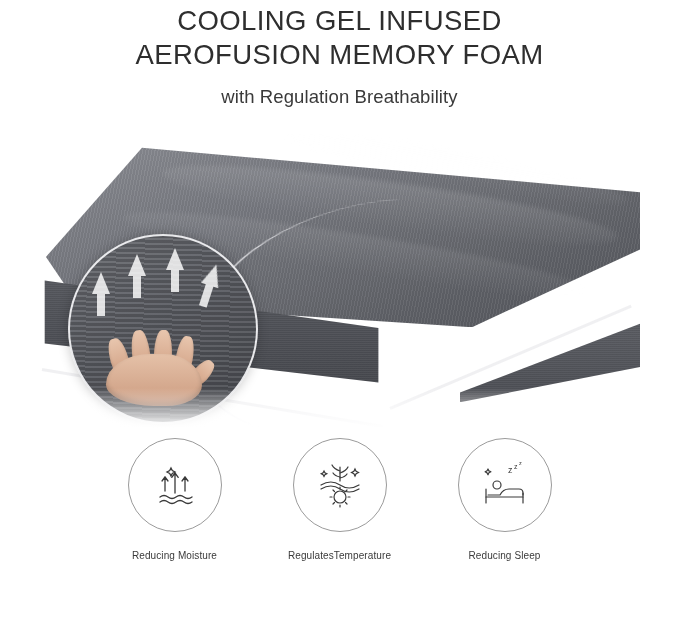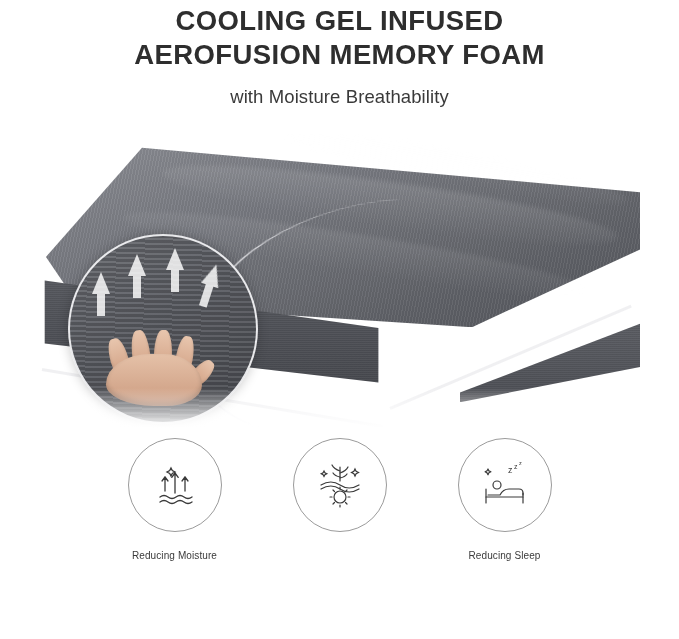--- a/index.html
+++ b/index.html
@@ -16,21 +16,21 @@
     position: relative;
   }
 
   
   .header {
     padding-top: 4px;
     text-align: center;
   }
   .title {
     font-size: 27.5px;
-    font-weight: bold;
+    font-weight: normal;
     letter-spacing: 0.4px;
     line-height: 1.24;
     color: #2e2e2e;
     margin: 0 auto;
     max-width: 600px;
   }
   .title .line {
     display: block;
   }
   .subtitle {
@@ -257,21 +257,21 @@
   svg { display: block; }
 </style>
 </head>
 <body>
 
 <div class="header">
   <h1 class="title">
     <span class="line">COOLING GEL INFUSED</span>
     <span class="line">AEROFUSION MEMORY FOAM</span>
   </h1>
-  <div class="subtitle">with Moisture Breathability</div>
+  <div class="subtitle">with Regulation Breathability</div>
 </div>
 
 <div class="hero">
   <div class="mattress">
     <div class="top-surface"></div>
     <div class="wave w1"></div>
     <div class="wave w2"></div>
     <div class="wave w3"></div>
     <div class="front-face"></div>
     <div class="side-face"></div>
@@ -333,20 +333,21 @@
           <path d="M29 14 q-6 -2 -8 -6 M29 16 q6 -2 8 -6 M29 20 q-5 -1 -7 -4 M29 21 q5 -1 7 -4"></path>
           <path d="M10 28 q10 -6 19 0 t19 0"></path>
           <path d="M10 32 q10 -6 19 0 t19 0"></path>
           <circle cx="29" cy="40" r="6"></circle>
           <path d="M29 30 V32 M29 48 V50 M19 40 H21 M37 40 H39 M22 33 l1.5 1.5 M34.5 45.5 L36 47 M36 33 l-1.5 1.5 M23.5 45.5 L22 47"></path>
           <path d="M44 12 l1.1 2.3 L47.5 15.5 l-2.4 1.2 L44 19 l-1.1-2.3 L40.5 15.5 l2.4-1.2z"></path>
           <path d="M13 14 l.9 1.8 L15.8 16.7 l-1.9 1 L13 19.5 l-.9-1.8 L10.2 16.7 l1.9-1z"></path>
         </svg>
       </span>
     </div>
+    <div class="feature-label">RegulatesTemperature</div>
   </div>
 
   <div class="feature">
     <div class="feature-circle">
       <span>
         <svg width="58" height="56" viewBox="0 0 58 56" fill="none" stroke="#3a3a3a" stroke-width="1.2" stroke-linecap="round" stroke-linejoin="round">
           <text x="32" y="16" font-family="Liberation Sans, sans-serif" font-size="9" fill="#3a3a3a" stroke="none">z</text>
           <text x="38" y="12" font-family="Liberation Sans, sans-serif" font-size="7" fill="#3a3a3a" stroke="none">z</text>
           <text x="43" y="8" font-family="Liberation Sans, sans-serif" font-size="5.5" fill="#3a3a3a" stroke="none">z</text>
           <path d="M12 12 l.9 1.9 L14.9 14.8 l-2 1 L12 17.8 l-.9-1.9 L9.1 14.8 l2-1z"></path>

